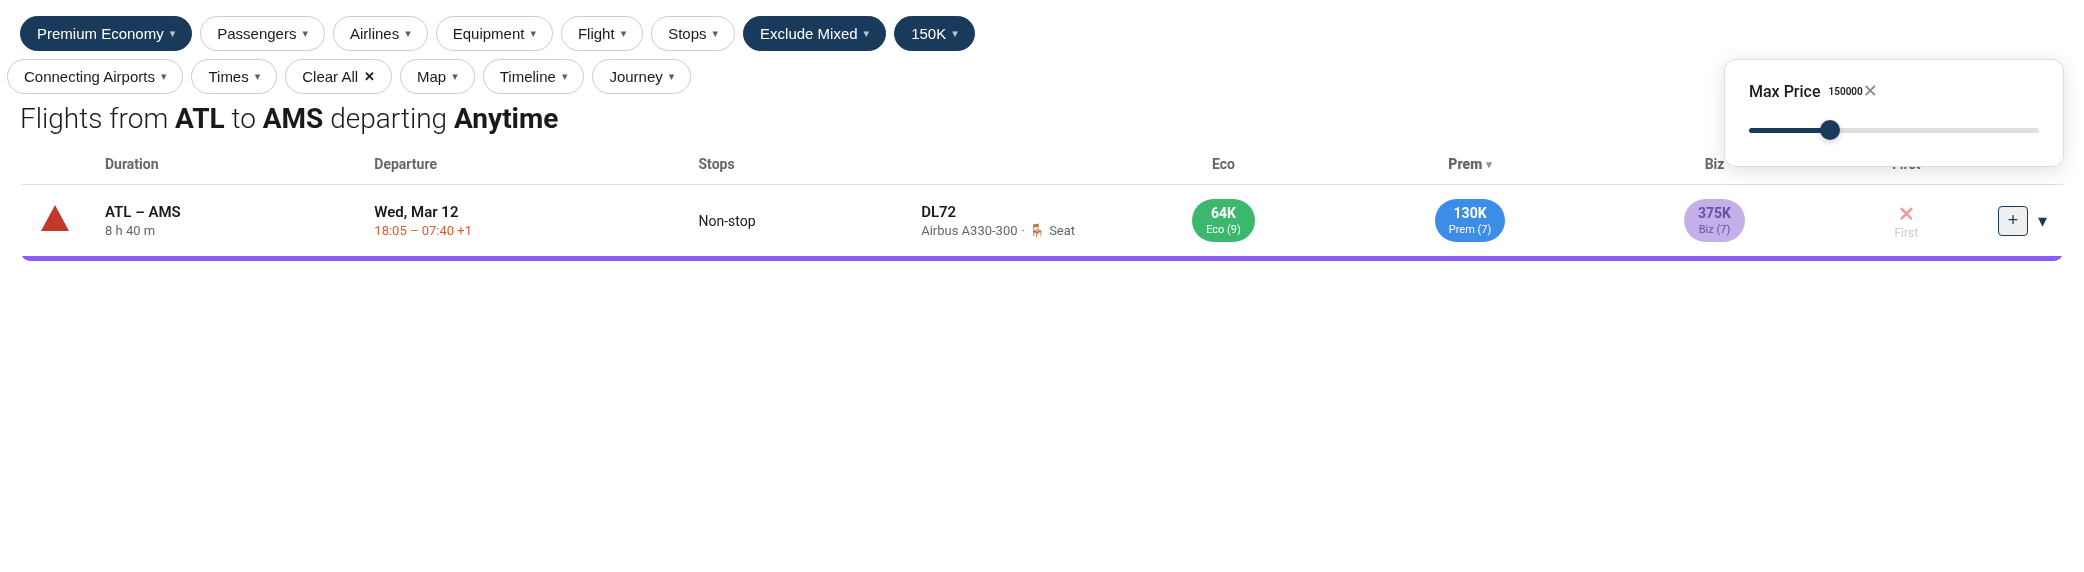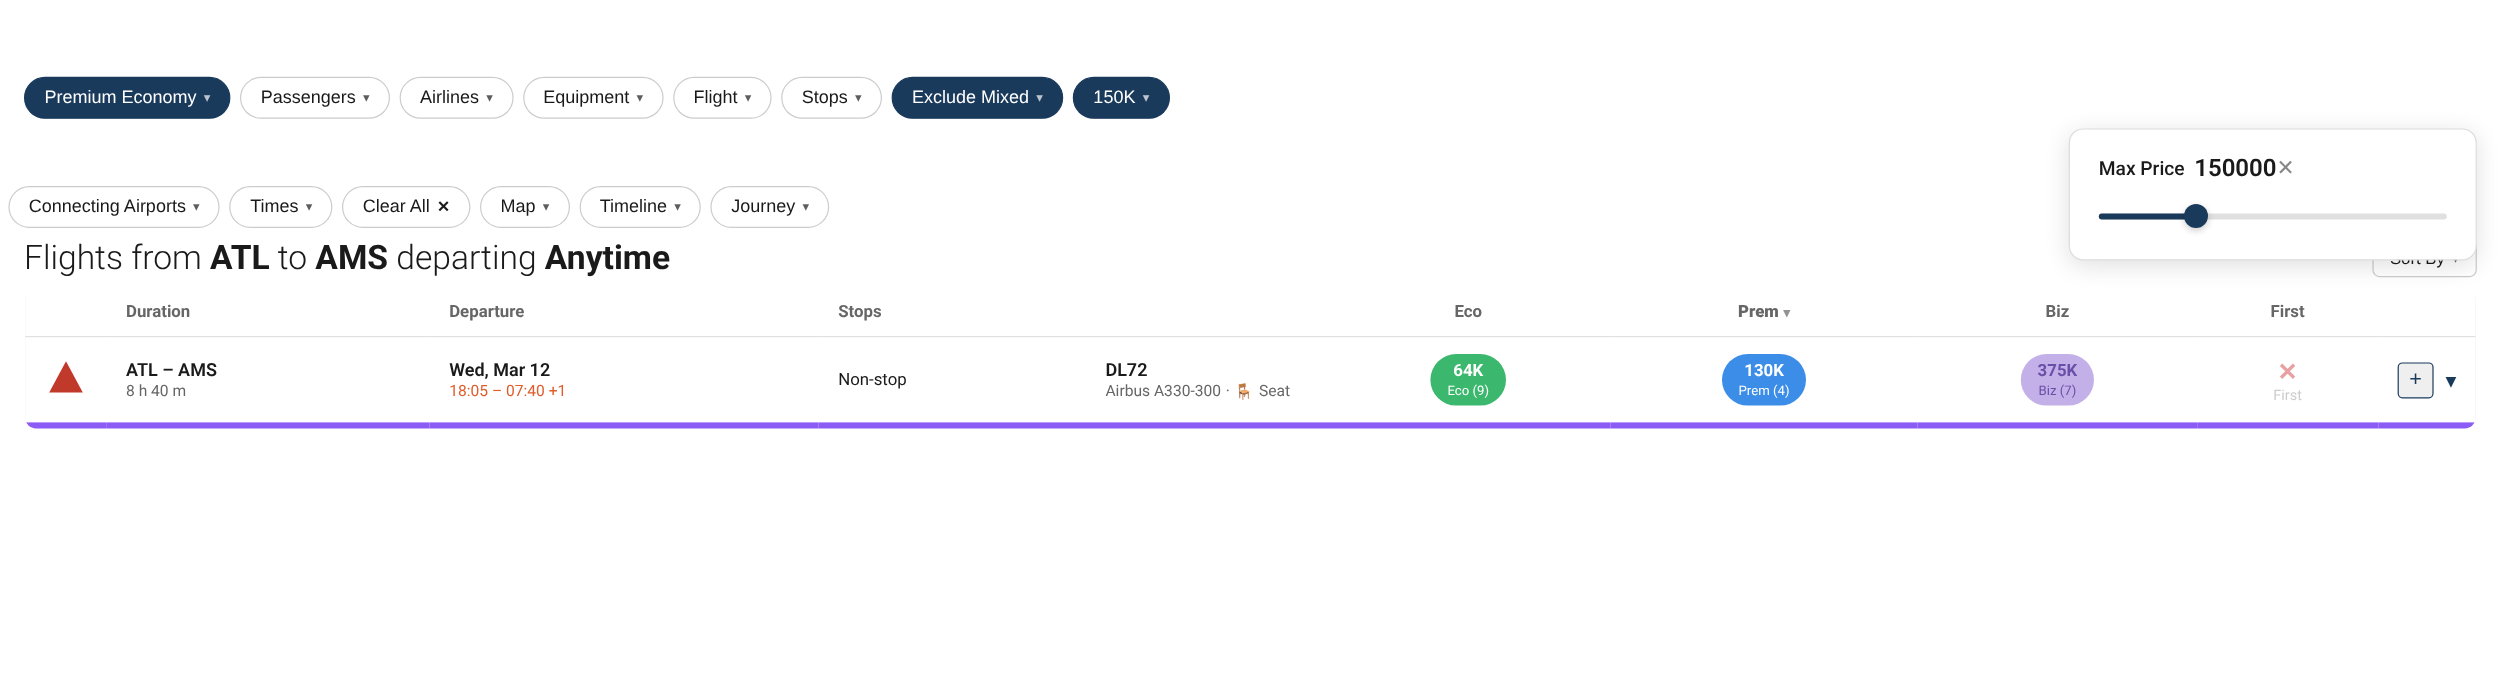--- a/index.html
+++ b/index.html
@@ -24,21 +24,20 @@
       gap: 6px;
       padding: 8px 16px;
       border-radius: 999px;
       border: 1.5px solid #ccc;
       background: #fff;
       font-size: 15px;
       cursor: pointer;
       color: #1a1a1a;
       font-weight: 500;
       white-space: nowrap;
-      margin-top: 48px;
     }
 
     .filter-btn.active-dark {
       background: #1a3a5c;
       color: #fff;
       border-color: #1a3a5c;
     }
 
     .chevron {
       font-size: 11px;
@@ -238,21 +237,21 @@
       margin-bottom: 16px;
     }
 
     .popup-label {
       font-size: 16px;
       font-weight: 500;
       color: #1a1a1a;
     }
 
     .popup-value {
-      font-size: 20px;
+      font-size: 10px;
       font-weight: 600;
       color: #1a1a1a;
       margin-left: 8px;
     }
 
     .popup-close {
       font-size: 18px;
       color: #888;
       cursor: pointer;
       border: none;
@@ -470,21 +469,21 @@
         <td style="text-align:center;">
           <div class="badge badge-green">
             <span>64K</span>
             <span class="badge-sub">Eco (9)</span>
           </div>
         </td>
 
         <td style="text-align:center;">
           <div class="badge badge-blue">
             <span>130K</span>
-            <span class="badge-sub">Prem (4)</span>
+            <span class="badge-sub">Prem (7)</span>
           </div>
         </td>
 
         <td style="text-align:center;">
           <div class="badge badge-lavender">
             <span>375K</span>
             <span class="badge-sub">Biz (7)</span>
           </div>
         </td>
 

